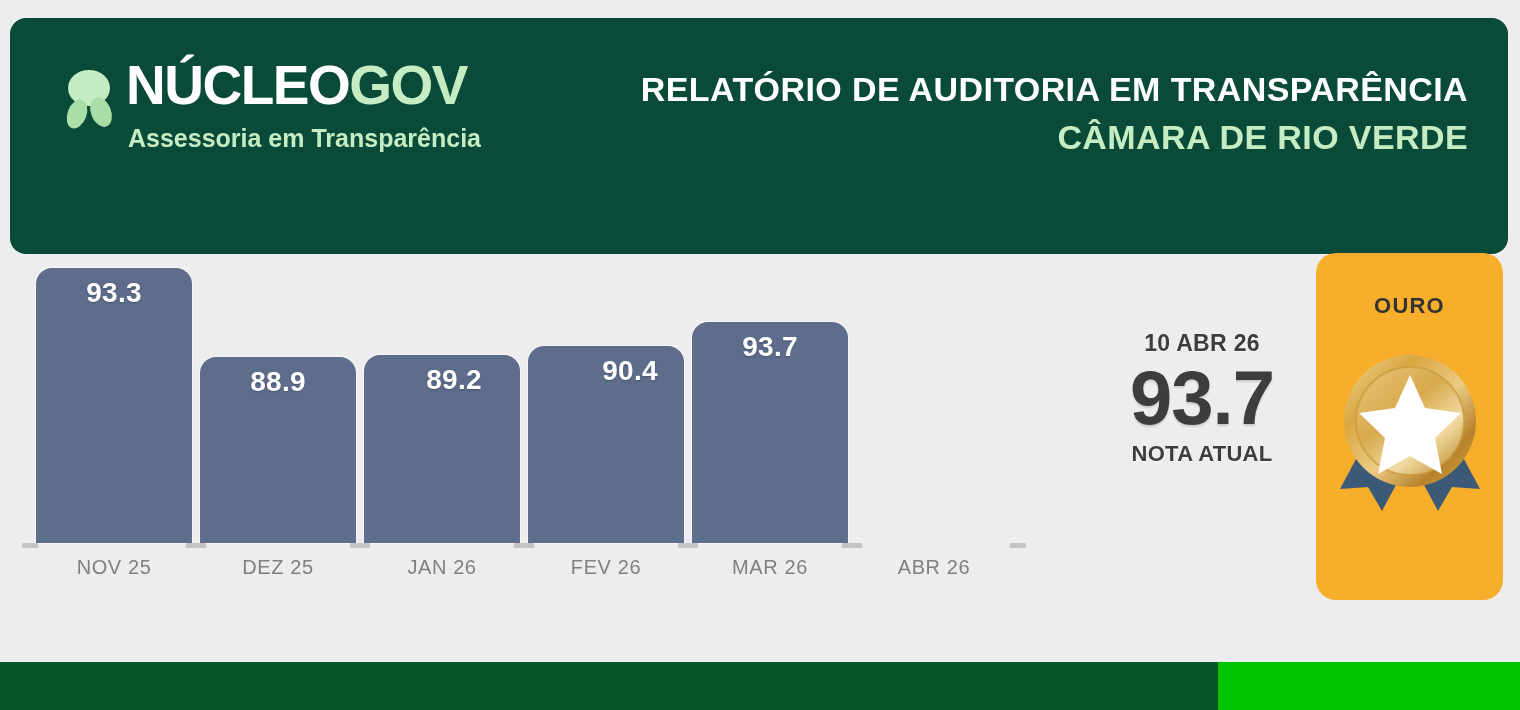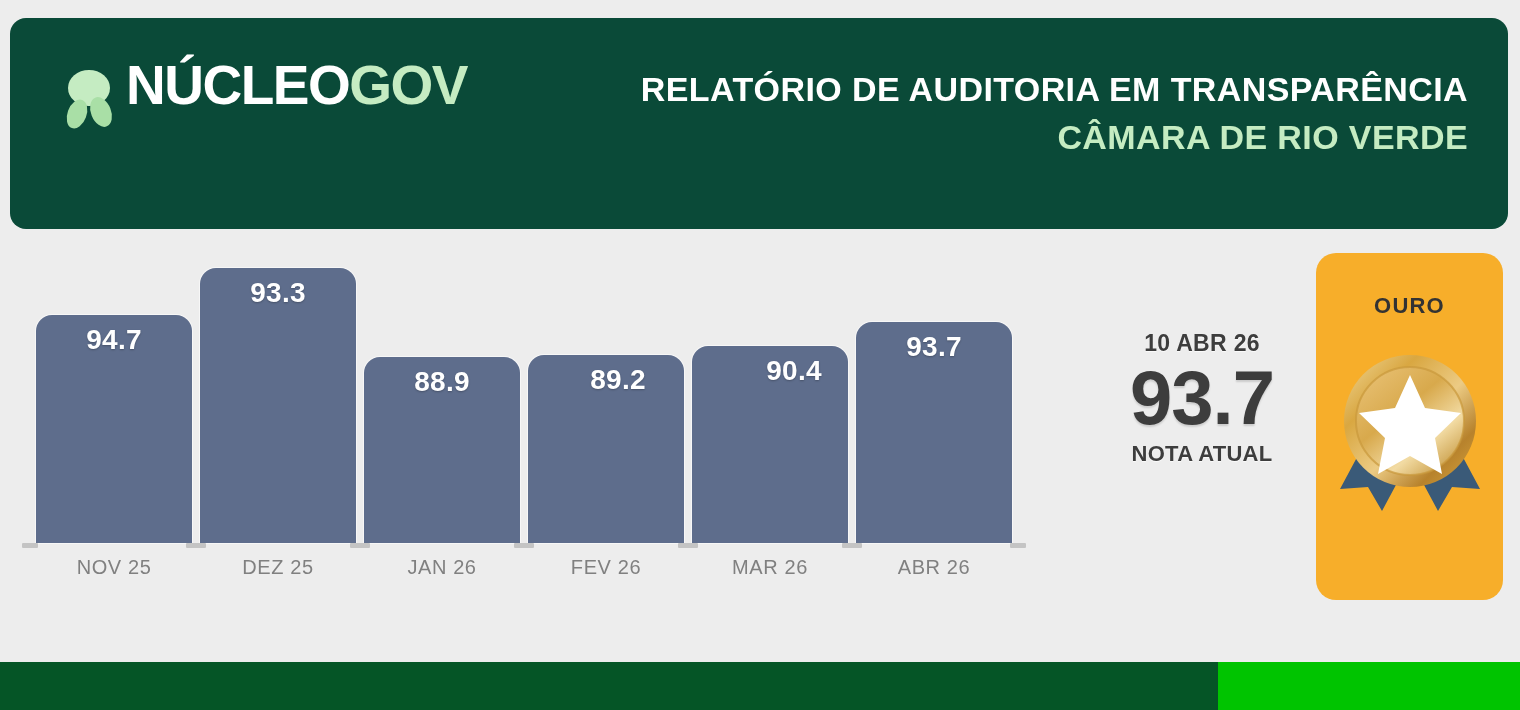--- a/index.html
+++ b/index.html
@@ -14,21 +14,21 @@
     overflow: hidden;
     position: relative;
   }
 
   
   #header-bar {
     position: absolute;
     left: 10px;
     top: 18px;
     width: 1498px;
-    height: 211px;
+    height: 236px;
     background: #0a4a38;
     border-radius: 16px;
     box-sizing: border-box;
   }
   #brand-block {
     position: absolute;
     left: 38px;
     top: 44px;
     width: 470px;
     height: 110px;
@@ -246,36 +246,32 @@
     <span id="logo-mark">
       <svg viewBox="0 0 66 66" width="66" height="66" aria-hidden="true">
         <ellipse cx="33" cy="22" rx="21" ry="18" fill="#c5ecc2"></ellipse>
         <ellipse cx="21" cy="48" rx="9.5" ry="15" transform="rotate(20 21 48)" fill="#a9dfa6"></ellipse>
         <ellipse cx="45" cy="46" rx="10" ry="15.5" transform="rotate(-22 45 46)" fill="#a9dfa6"></ellipse>
       </svg>
     </span>
     <div id="brand-wordmark">
       <span class="wm-a">NÚCLEO</span><span class="wm-b">GOV</span>
     </div>
+    <div id="brand-tagline">Assessoria em Transparência</div>
   </div>
 
   <div id="report-title-group">
     <div id="report-title">RELATÓRIO DE AUDITORIA EM TRANSPARÊNCIA</div>
     <div id="report-subtitle">CÂMARA DE RIO VERDE</div>
   </div>
 
 </div>
 
 <div id="chart-area">
   <div id="bars-row">
-      <div class="bar-slot">
-        <div class="bar-shape" style="height: 228px; background: rgb(94, 109, 140);">
-          <span class="bar-value">94.7</span>
-        </div>
-      </div>
       <div class="bar-slot">
         <div class="bar-shape" style="height: 275px; background: rgb(94, 109, 140);">
           <span class="bar-value">93.3</span>
         </div>
       </div>
       <div class="bar-slot">
         <div class="bar-shape" style="height: 186px; background: rgb(94, 109, 140);">
           <span class="bar-value">88.9</span>
         </div>
       </div>

